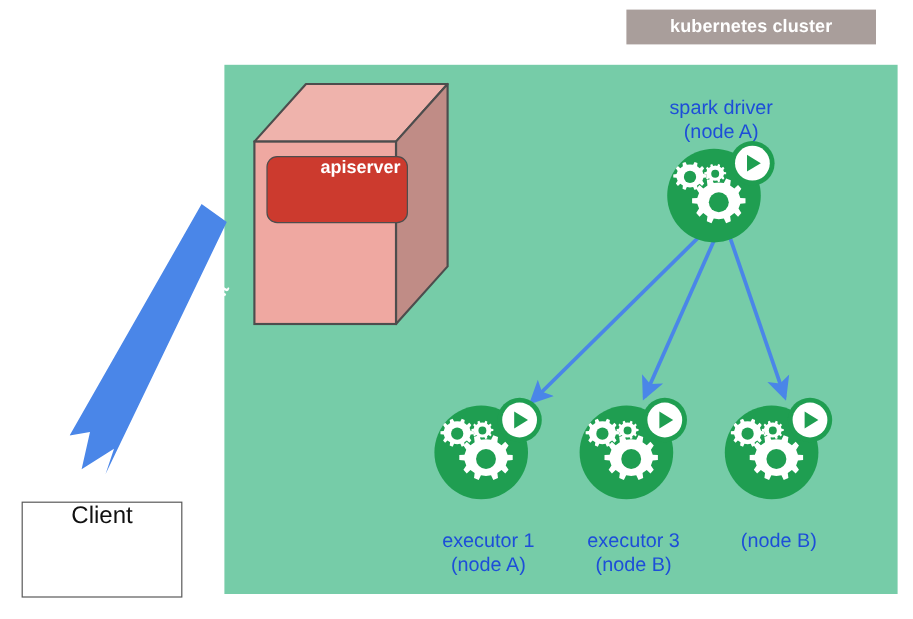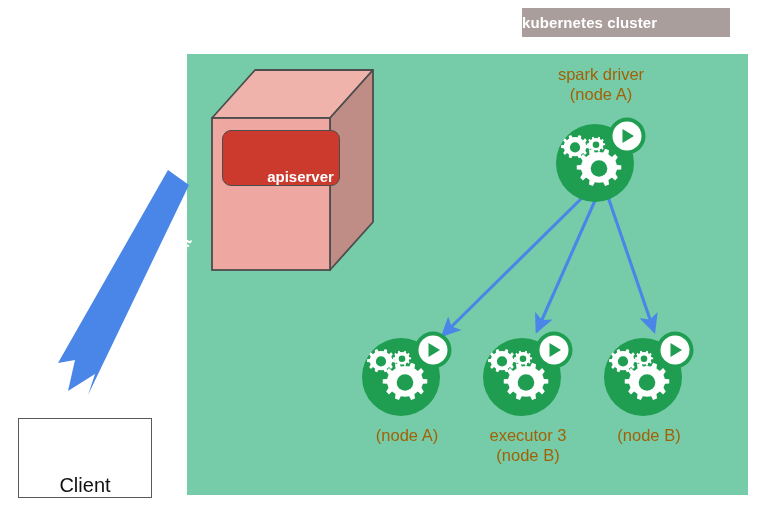--- a/index.html
+++ b/index.html
@@ -27,36 +27,37 @@
     left: 187px; top: 54px;
     width: 561px; height: 441px;
     background: #76CCA8;
   }
   #cluster-badge {
     left: 522px; top: 8px;
     width: 208px; height: 29px;
     background: #A99E9B;
     display: flex;
     align-items: center;
+    justify-content: center;
   }
   #cluster-badge span {
     color: #ffffff;
     font-size: 15px;
     font-weight: bold;
     letter-spacing: 0.1px;
   }
 
   
   #client-box {
     left: 18px; top: 418px;
     width: 134px; height: 80px;
     background: #ffffff;
     border: 1.6px solid #595959;
     display: flex;
-    align-items: flex-end;
+    align-items: flex-start;
     justify-content: center;
     box-sizing: border-box;
   }
   #client-box span {
     font-size: 20px;
     color: #111111;
   }
 
   
   #spark-submit-arrow {
@@ -76,21 +77,21 @@
     white-space: nowrap;
   }
 
   
   #cube-svg { left: 205px; top: 62px; width: 180px; height: 218px; }
   .cube-inner-box {
     background: #CC3A2E;
     border: 1.6px solid #4D4D4D;
     border-radius: 9px;
     display: flex;
-    align-items: flex-end;
+    align-items: flex-start;
     justify-content: center;
     box-sizing: border-box;
     padding-left: 39px;
   }
   .cube-inner-box span {
     color: #ffffff;
     font-size: 15px;
     font-weight: bold;
   }
   #apiserver-box { left: 222px; top: 130px; width: 118px; height: 56px; }
@@ -98,23 +99,24 @@
 
   
   #connectors { left: 0; top: 0; width: 761px; height: 516px; pointer-events: none; }
 
   
   .node { width: 100px; height: 92px; }
   .node svg { display: block; width: 100%; height: 100%; }
   .node-caption {
     text-align: center;
     font-size: 16.5px;
-    color: #a16207;
+    color: #1d4ed8;
     line-height: 20px;
     white-space: nowrap;
+    margin-top: 16px;
   }
   #driver-node { left: 551px; top: 116px; }
   #driver-caption { left: 528px; top: 64px; width: 146px; }
   #exec1-node { left: 357px; top: 330px; }
   #exec1-caption { left: 334px; top: 425px; width: 146px; }
   #exec2-node { left: 478px; top: 330px; }
   #exec2-caption { left: 455px; top: 425px; width: 146px; }
   #exec3-node { left: 599px; top: 330px; }
   #exec3-caption { left: 576px; top: 425px; width: 146px; }
 </style>
@@ -207,20 +209,21 @@
         <path d="M24 21 l2.6 .35 1.2 -2.45 2.45 1.0 -.35 2.7 2.2 1.6 1.95 -1.9 1.73 1.95 -1.48 2.3 .95 2.55 2.7 .22 0 2.6 -2.7 .22 -.95 2.55 1.48 2.3 -1.73 1.95 -1.95 -1.9 -2.2 1.6 .35 2.7 -2.45 1.0 -1.2 -2.45 -2.6 .35 -2.6 -.35 -1.2 2.45 -2.45 -1.0 .35 -2.7 -2.2 -1.6 -1.95 1.9 -1.73 -1.95 1.48 -2.3 -.95 -2.55 -2.7 -.22 0 -2.6 2.7 -.22 .95 -2.55 -1.48 -2.3 1.73 -1.95 1.95 1.9 2.2 -1.6 -.35 -2.7 2.45 -1.0 1.2 2.45 z"></path>
         <circle cx="24" cy="31.4" r="5.1" fill="#1F9E51"></circle>
       </g>
       <g fill="#FFFFFF">
         <path d="M45 22 l1.7 .23 .78 -1.6 1.6 .66 -.23 1.76 1.44 1.05 1.27 -1.24 1.13 1.27 -.96 1.5 .62 1.66 1.76 .15 0 1.7 -1.76 .15 -.62 1.66 .96 1.5 -1.13 1.27 -1.27 -1.24 -1.44 1.05 .23 1.76 -1.6 .66 -.78 -1.6 -1.7 .23 -1.7 -.23 -.78 1.6 -1.6 -.66 .23 -1.76 -1.44 -1.05 -1.27 1.24 -1.13 -1.27 .96 -1.5 -.62 -1.66 -1.76 -.15 0 -1.7 1.76 -.15 .62 -1.66 -.96 -1.5 1.13 -1.27 1.27 1.24 1.44 -1.05 -.23 -1.76 1.6 -.66 .78 1.6 z"></path>
         <circle cx="45" cy="28.8" r="3.3" fill="#1F9E51"></circle>
       </g>
     </svg>
   </div>
   <div class="abs node-caption" id="exec1-caption">
+    <div>executor 1</div>
     <div>(node A)</div>
   </div>
 
   <div class="abs node" id="exec2-node">
     <svg viewBox="0 0 100 92">
       <circle cx="44" cy="47" r="39" fill="#1F9E51"></circle>
       <circle cx="76" cy="20" r="18.5" fill="#1F9E51"></circle>
       <circle cx="76" cy="20" r="14.5" fill="#FFFFFF"></circle>
       <polygon points="71.5,13 71.5,27 83,20" fill="#1F9E51"></polygon>
       <g fill="#FFFFFF">

